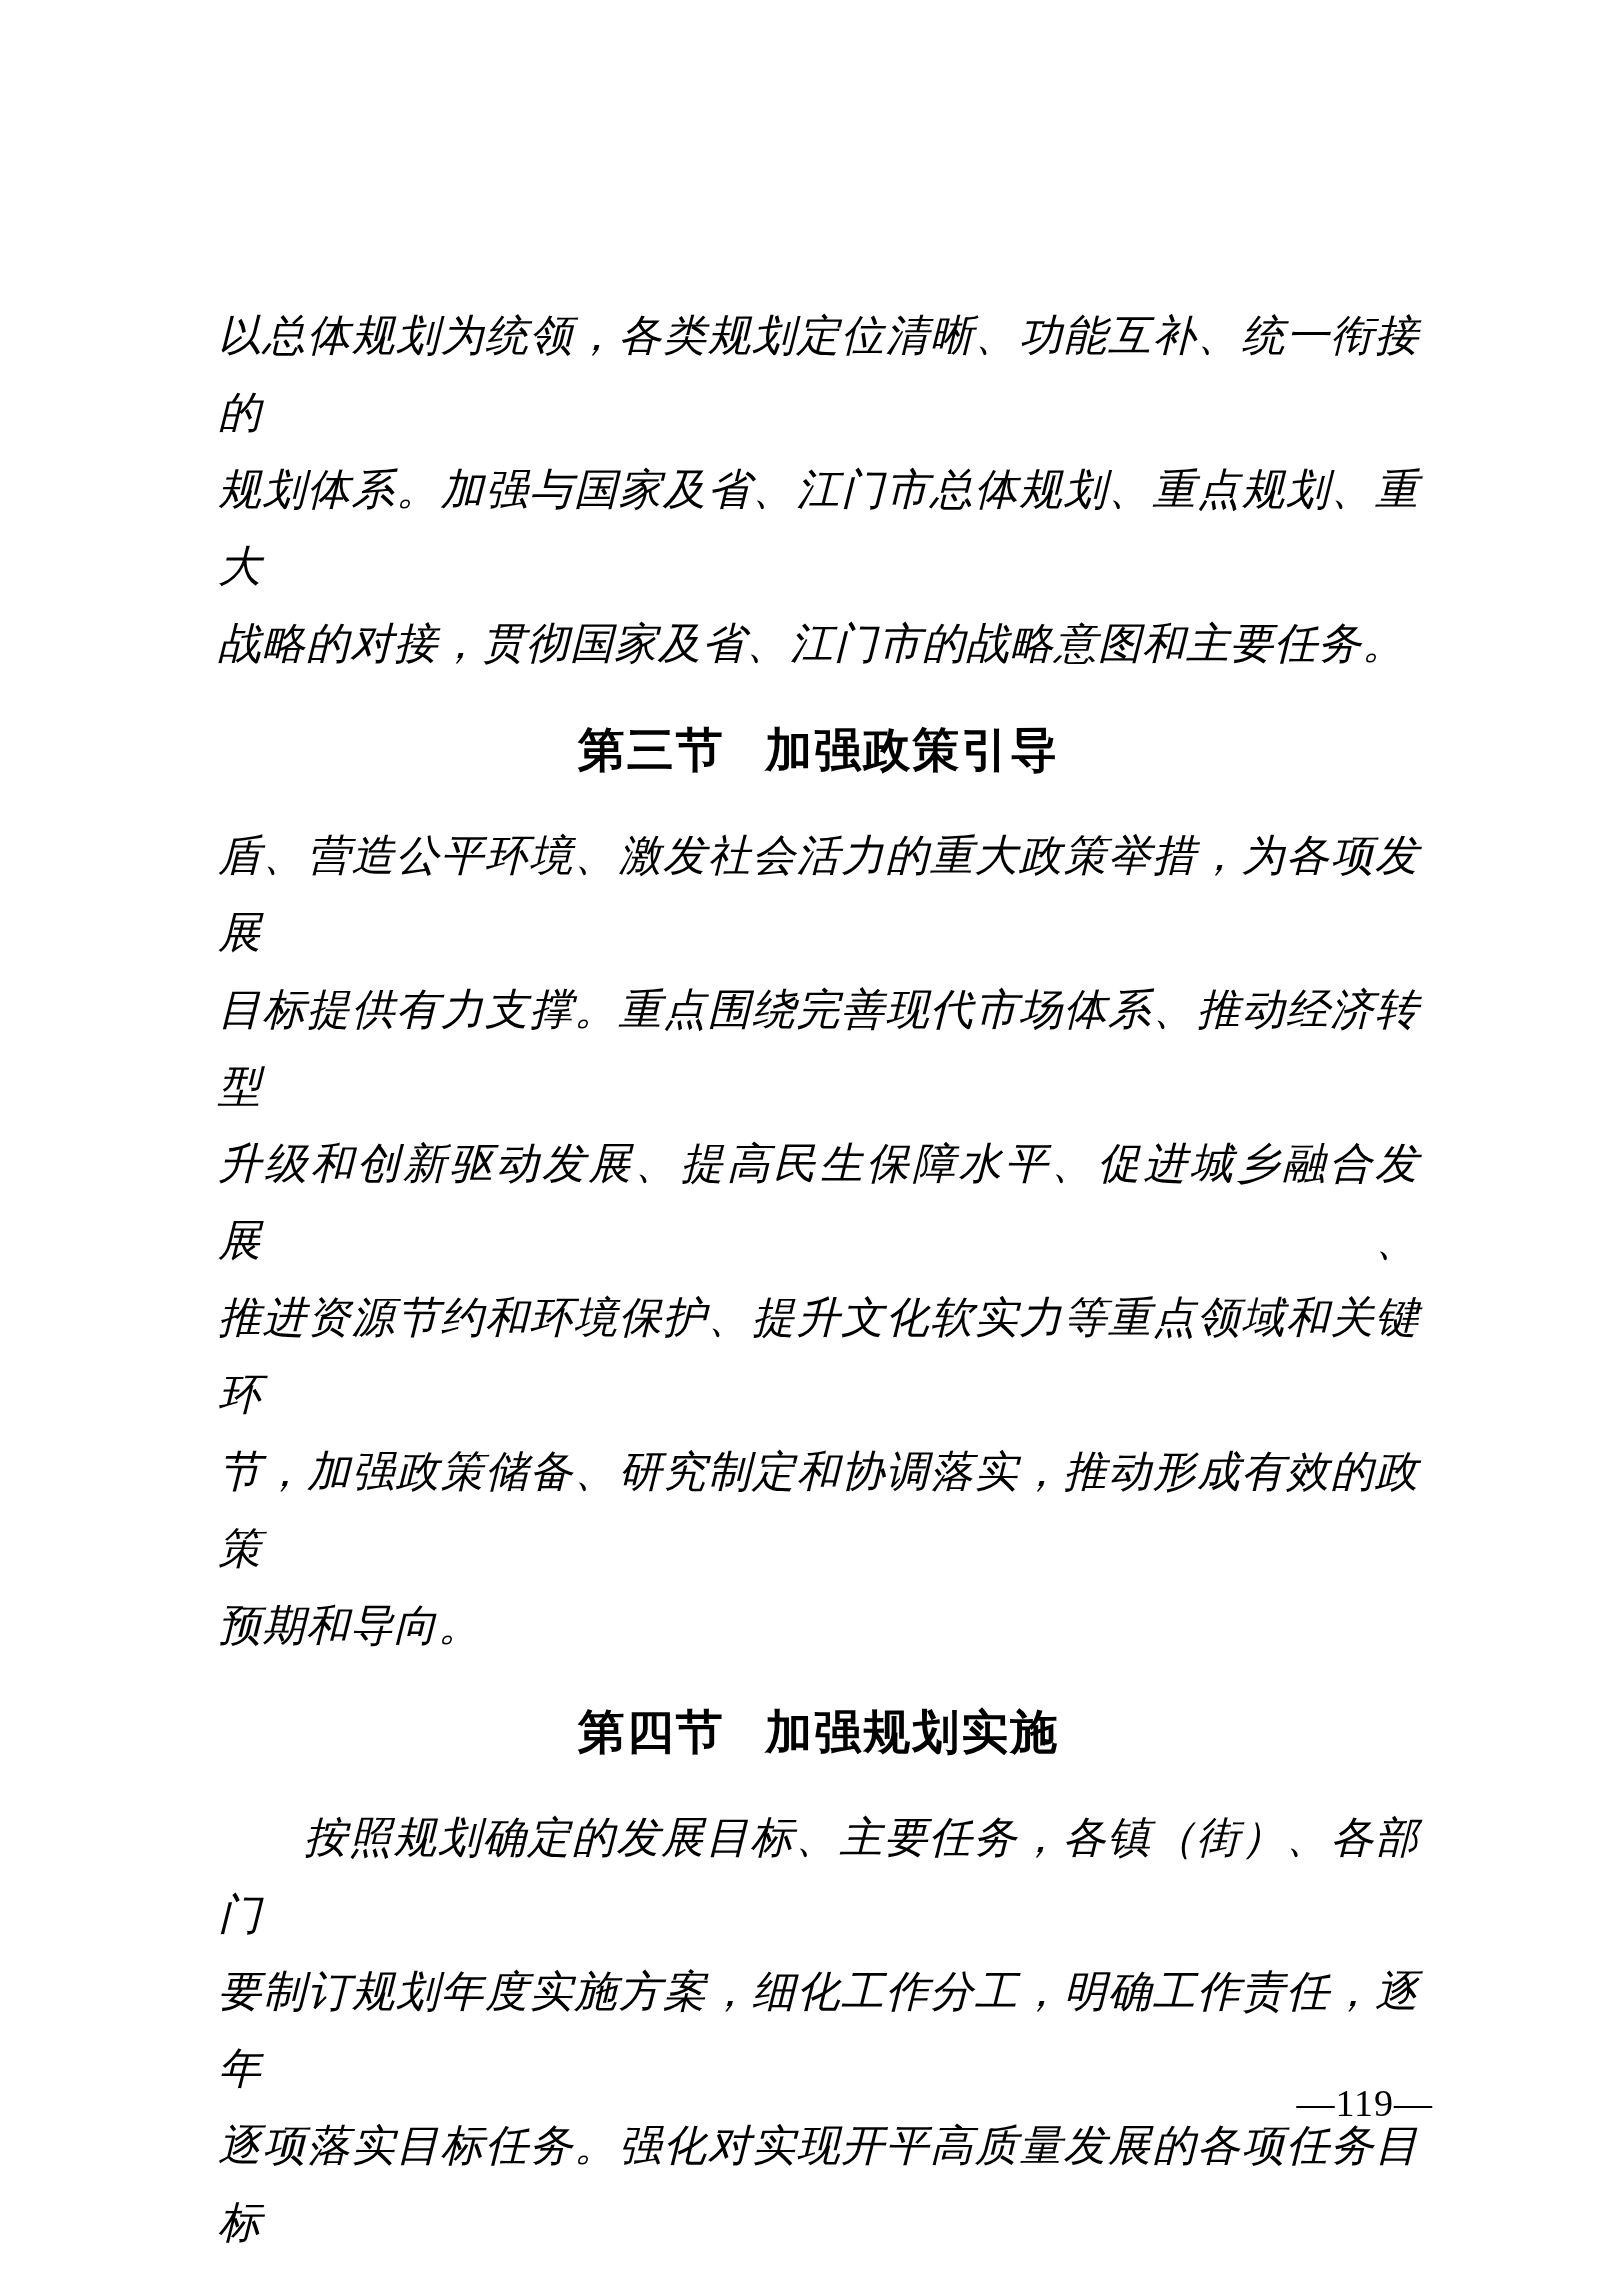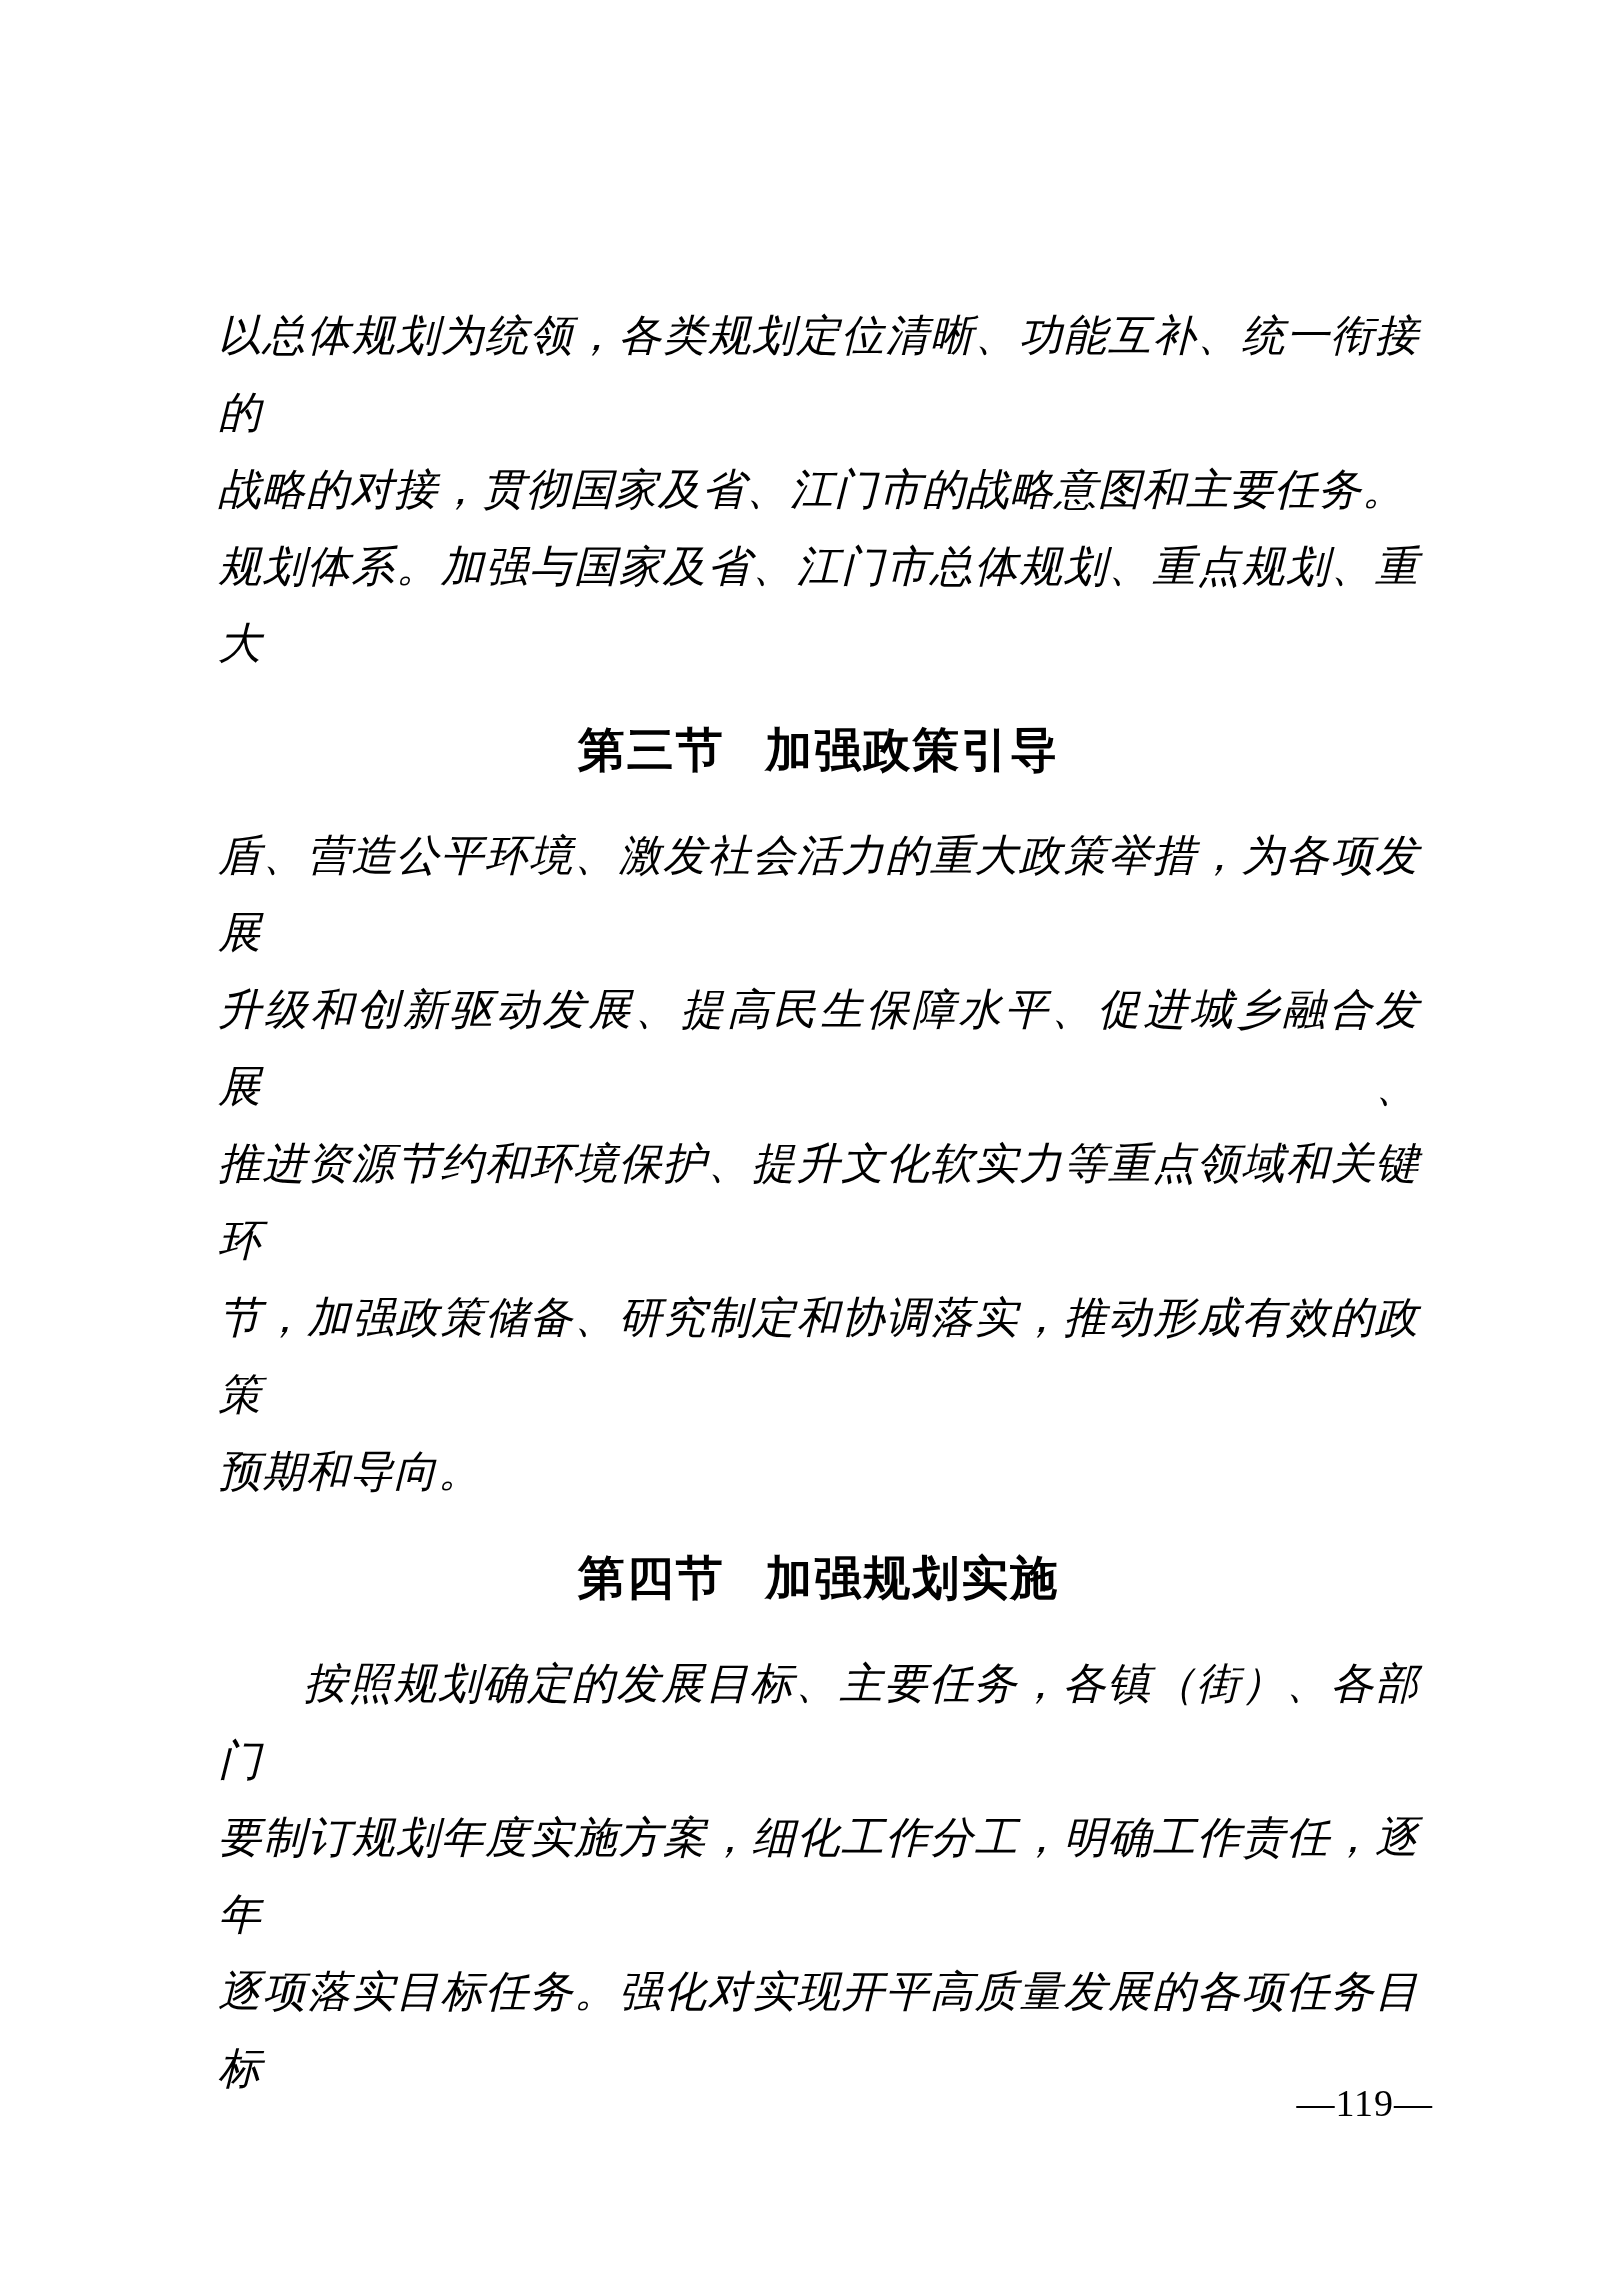--- a/index.html
+++ b/index.html
@@ -55,26 +55,27 @@
     font-family: "Liberation Serif", serif;
     letter-spacing: 1px;
   }
 </style>
 </head>
 <body>
 
 <div class="doc">
     <div class="para">
       <div class="line fill">以总体规划为统领，各类规划定位清晰、功能互补、统一衔接的</div>
+      <div class="line fill">规划体系。加强与国家及省、江门市总体规划、重点规划、重大</div>
       <div class="line">战略的对接，贯彻国家及省、江门市的战略意图和主要任务。</div>
-      <div class="line fill">规划体系。加强与国家及省、江门市总体规划、重点规划、重大</div>
     </div>
     <div class="heading">第三节 加强政策引导</div>
     <div class="para">
       <div class="line fill">盾、营造公平环境、激发社会活力的重大政策举措，为各项发展</div>
+      <div class="line fill">目标提供有力支撑。重点围绕完善现代市场体系、推动经济转型</div>
       <div class="line fill">升级和创新驱动发展、提高民生保障水平、促进城乡融合发展、</div>
       <div class="line fill">推进资源节约和环境保护、提升文化软实力等重点领域和关键环</div>
       <div class="line fill">节，加强政策储备、研究制定和协调落实，推动形成有效的政策</div>
       <div class="line">预期和导向。</div>
     </div>
     <div class="heading">第四节 加强规划实施</div>
     <div class="para">
       <div class="line fill indent">按照规划确定的发展目标、主要任务，各镇（街）、各部门</div>
       <div class="line fill">要制订规划年度实施方案，细化工作分工，明确工作责任，逐年</div>
       <div class="line fill">逐项落实目标任务。强化对实现开平高质量发展的各项任务目标</div>

